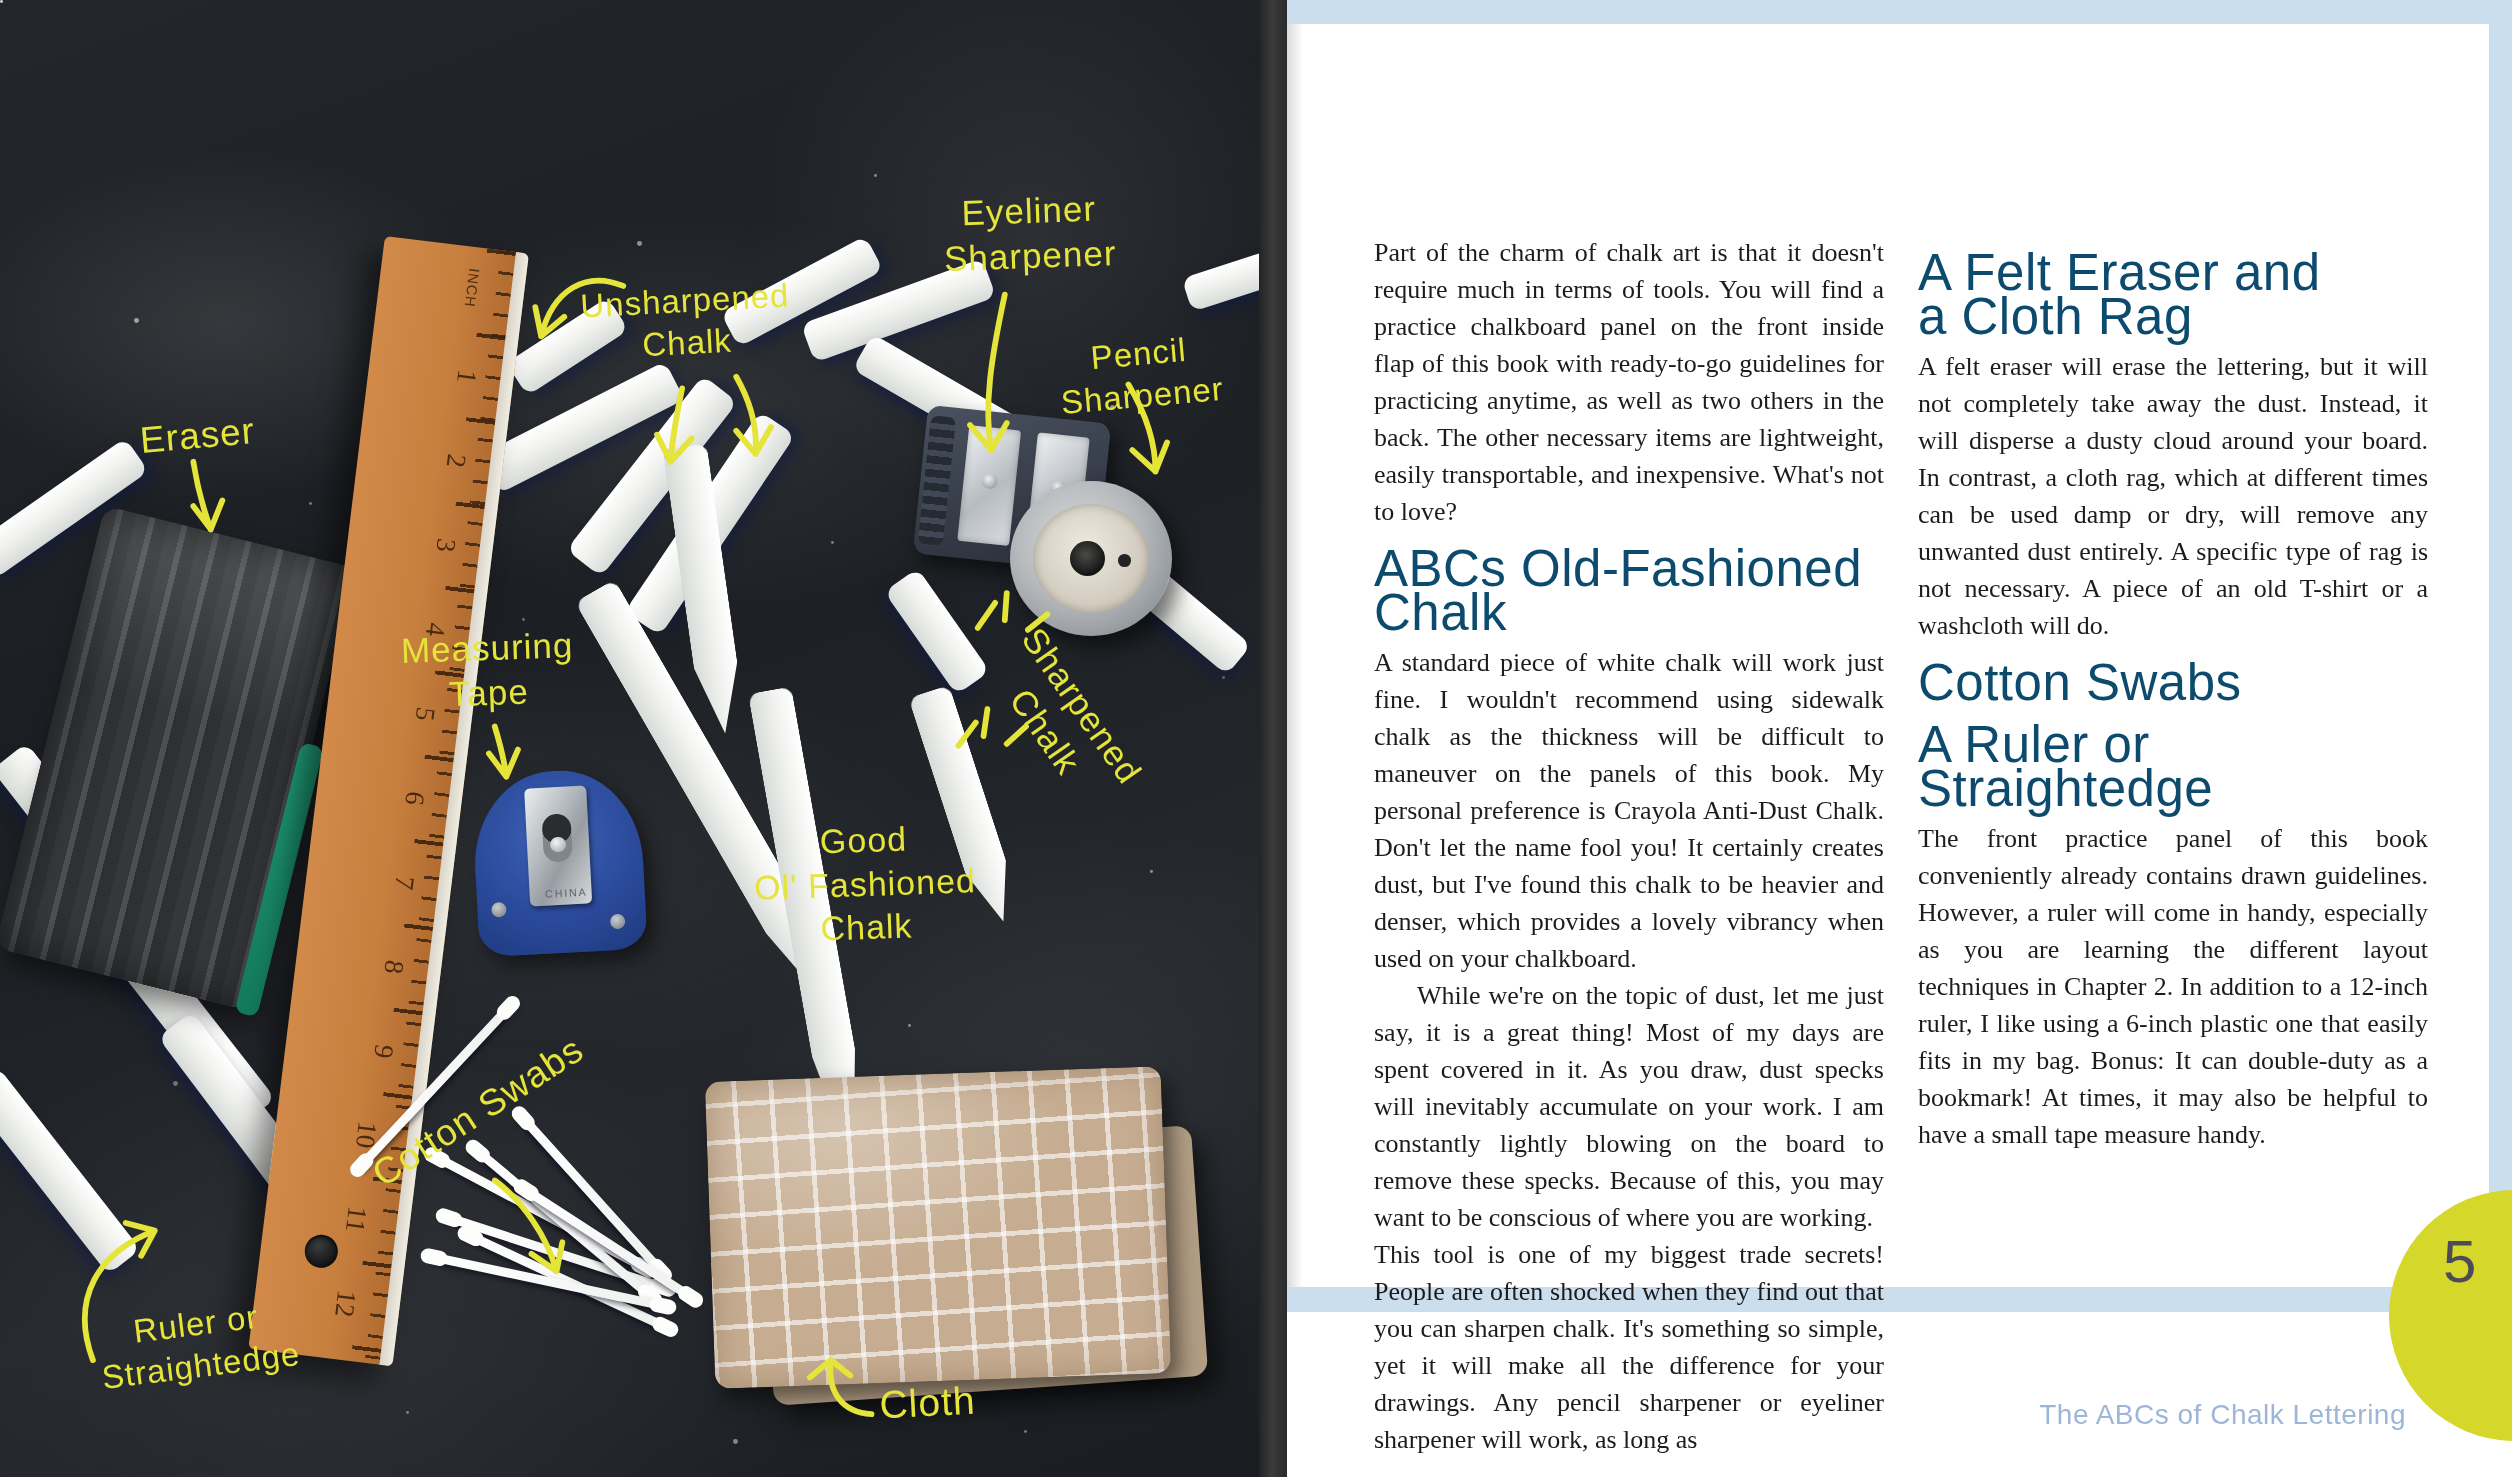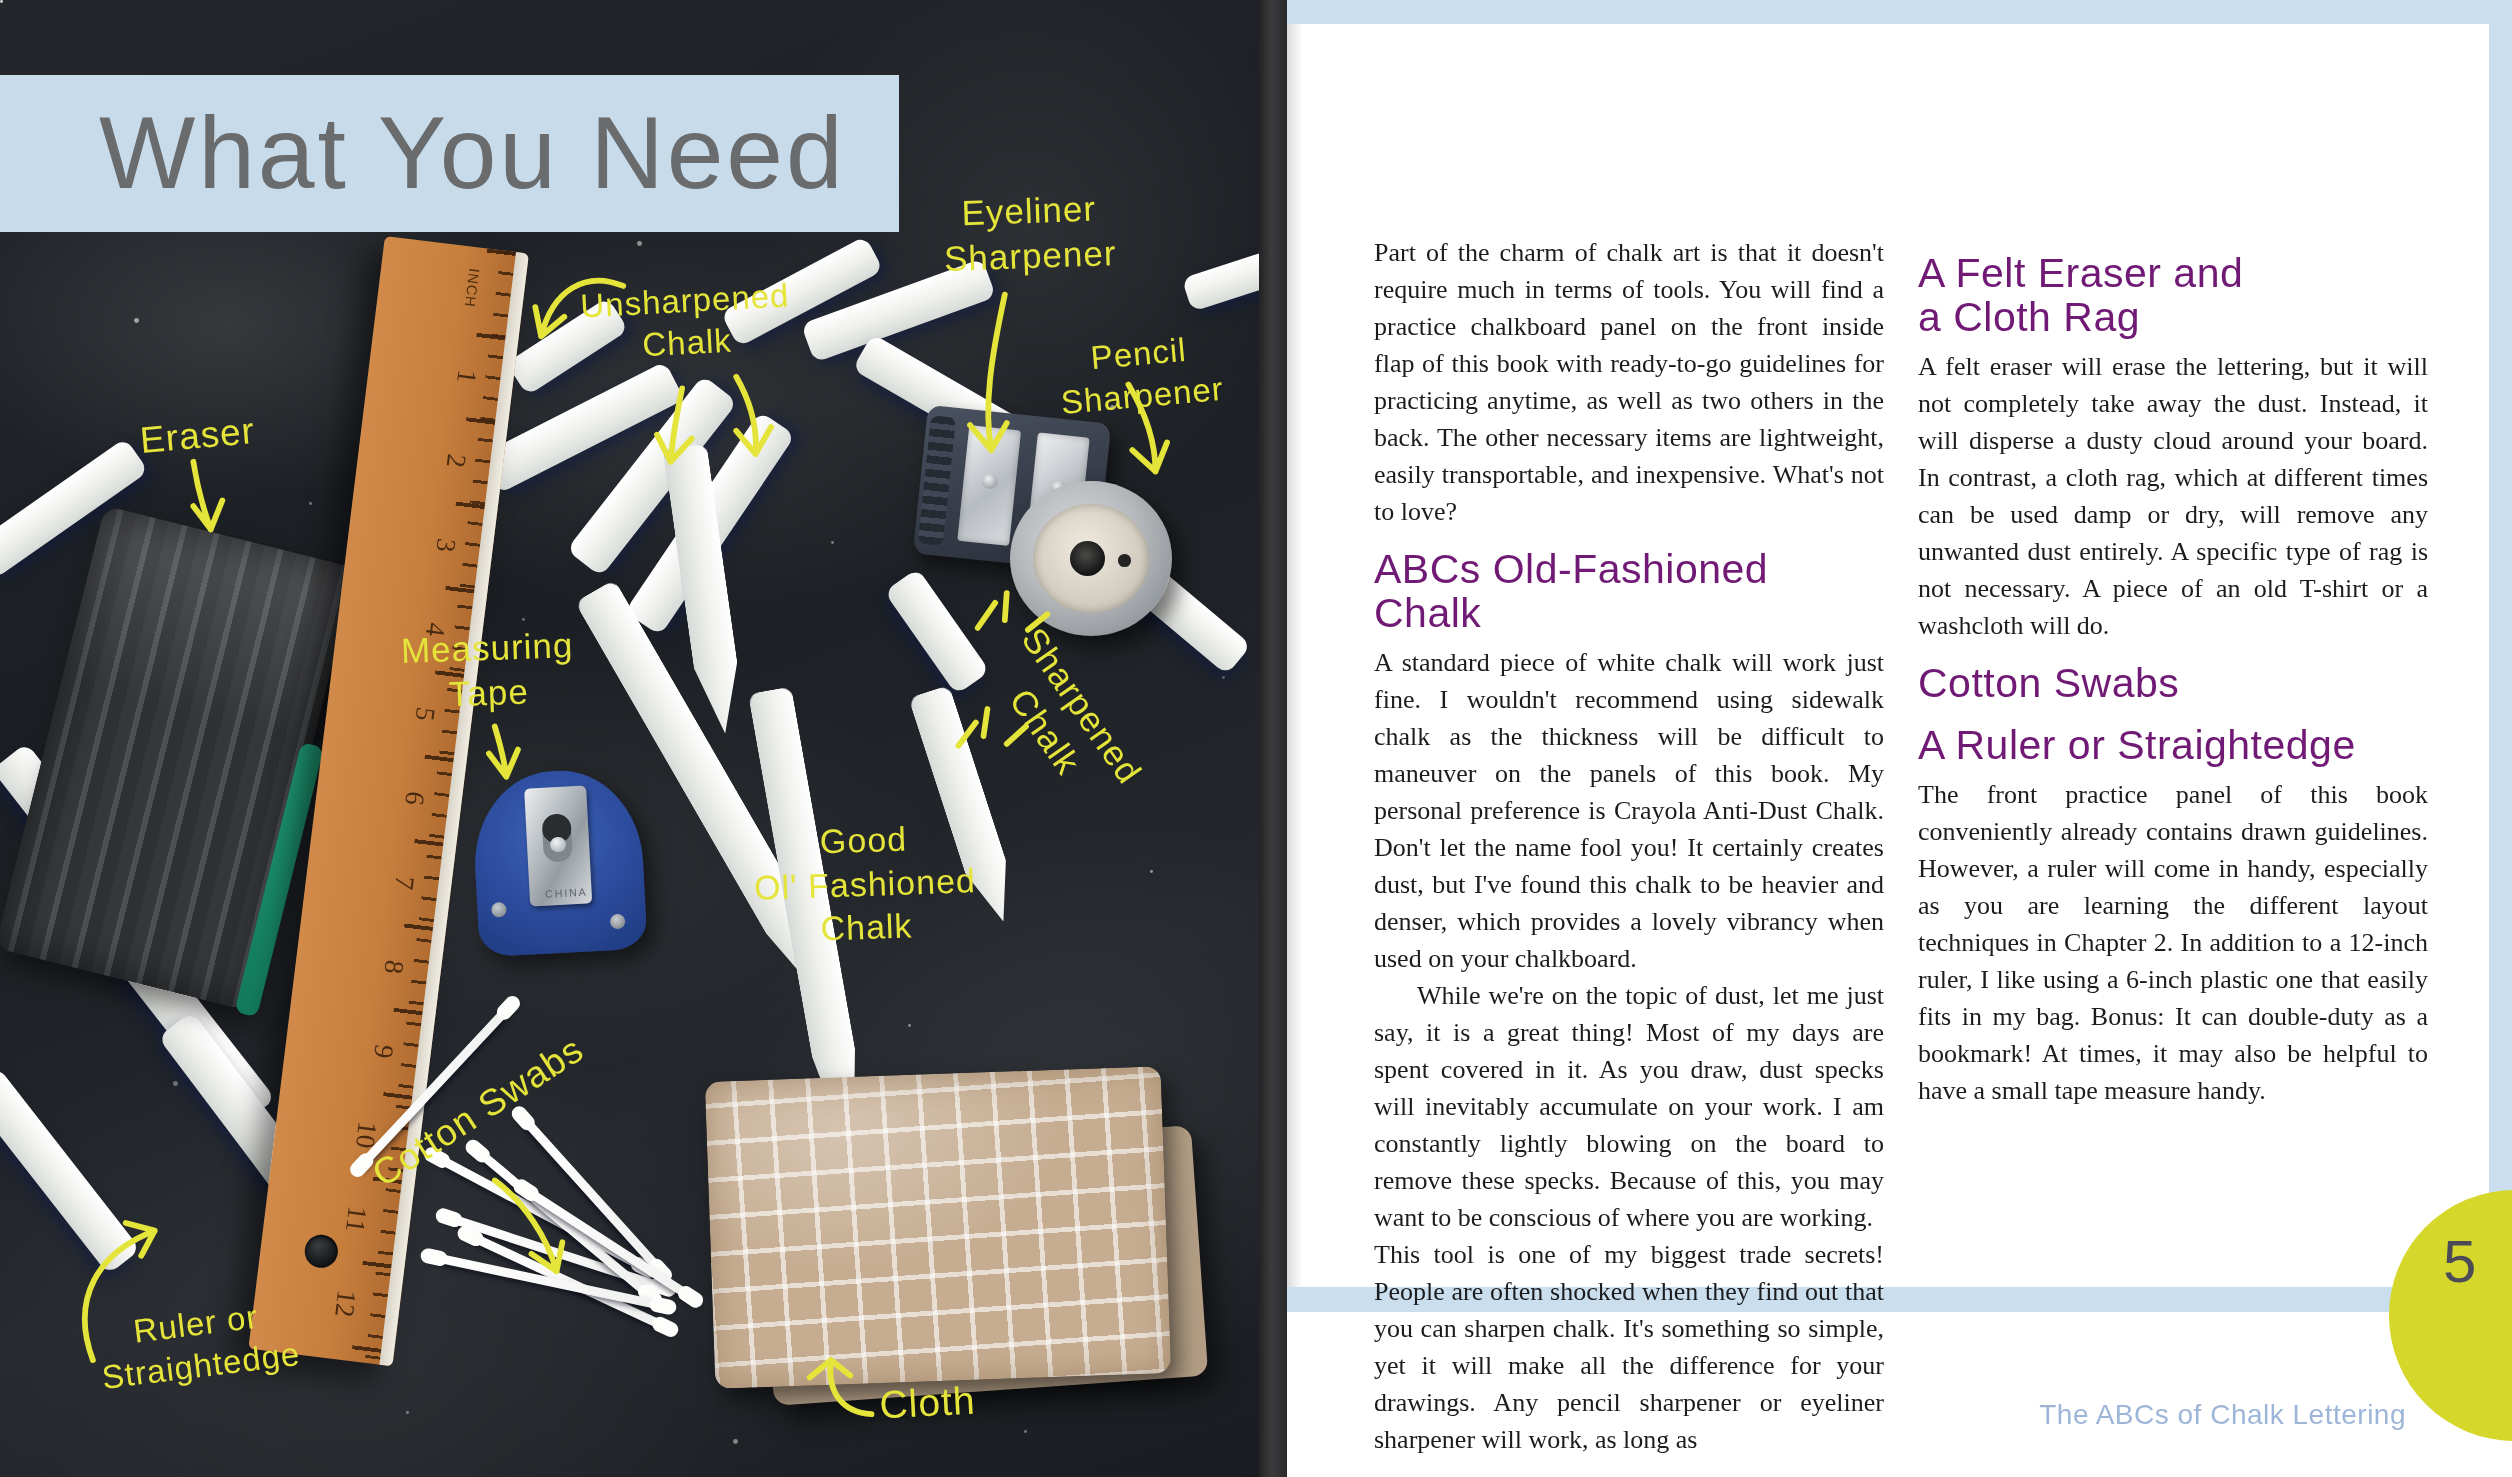--- a/index.html
+++ b/index.html
@@ -121,22 +121,22 @@
   .text-page::before { content:""; position:absolute; left:0; top:0; bottom:0; width:15.5px;
     background:linear-gradient(90deg, rgba(0,0,0,.14), transparent); }
   .strip-top { position:absolute; left:0; top:0; right:0; height:24px; background:#cadeee; }
   .strip-right { position:absolute; right:0; top:24px; bottom:0; width:23px; background:#cadeee; }
   .strip-bottom { position:absolute; left:0; bottom:0; right:0; height:25px; background:#cadeee; }
 
   .col { position:absolute; width:510px; top:234px; }
   .col1 { left:87px; } .col2 { left:631px; }
   .col p { margin:0; font-family:"Liberation Serif", serif; font-size:26px; line-height:37px; text-align:justify; color:#1c1c1e; }
   .col p.indent { text-indent:43px; }
-  .col h2 { margin:17.4px 0 8.7px; font-family:"Liberation Sans", sans-serif; font-weight:400; font-size:41px; line-height:44px;
-    color:#701a75; white-space:pre-line; letter-spacing:0.5px; }
+  .col h2 { margin:17.4px 0 8.7px; font-family:"Liberation Sans", sans-serif; font-weight:400; font-size:51px; line-height:44px;
+    color:#0c4a6e; white-space:pre-line; letter-spacing:0.5px; }
 
   .footer-title { position:absolute; right:106px; top:1399px; font-size:28px; font-weight:300; letter-spacing:0.5px; color:#9db6d8; }
   .corner-circle { position:absolute; width:251px; height:251px; border-radius:50%; right:-128px; bottom:-129px; background:#d6d72b; z-index:3; }
   .page-num { position:absolute; left:54px; top:37px; font-size:60px; color:#4c4c58; }
 </style>
 </head>
 <body>
 
 <div class="spread">
 
@@ -242,23 +242,20 @@
 Tape</div>
     <div class="plabel" style="left:952px;top:674px;width:222px;transform:rotate(55deg);">Sharpened
 Chalk</div>
     <div class="plabel" style="left:749px;top:819px;width:232px;font-size:34px;transform:rotate(-2deg);">Good
 Ol' Fashioned
 Chalk</div>
     <div class="plabel" style="left:338px;top:1088px;width:280px;font-size:37px;transform:rotate(-33deg);">Cotton Swabs</div>
     <div class="plabel" style="left:34px;top:1303px;width:329px;font-size:33px;transform:rotate(-7deg);">Ruler or Straightedge</div>
     <div class="plabel" style="left:850px;top:1378px;width:155px;font-size:39px;transform:rotate(-3deg);">Cloth</div>
 
-    <div class="banner">
-      <h1>What You Need</h1>
-    </div>
   </div>
 
   <div class="gutter"></div>
 
   <div class="text-page">
     <div class="strip-top"></div>
     <div class="strip-right"></div>
     <div class="strip-bottom"></div>
 
     <div class="col col1">

